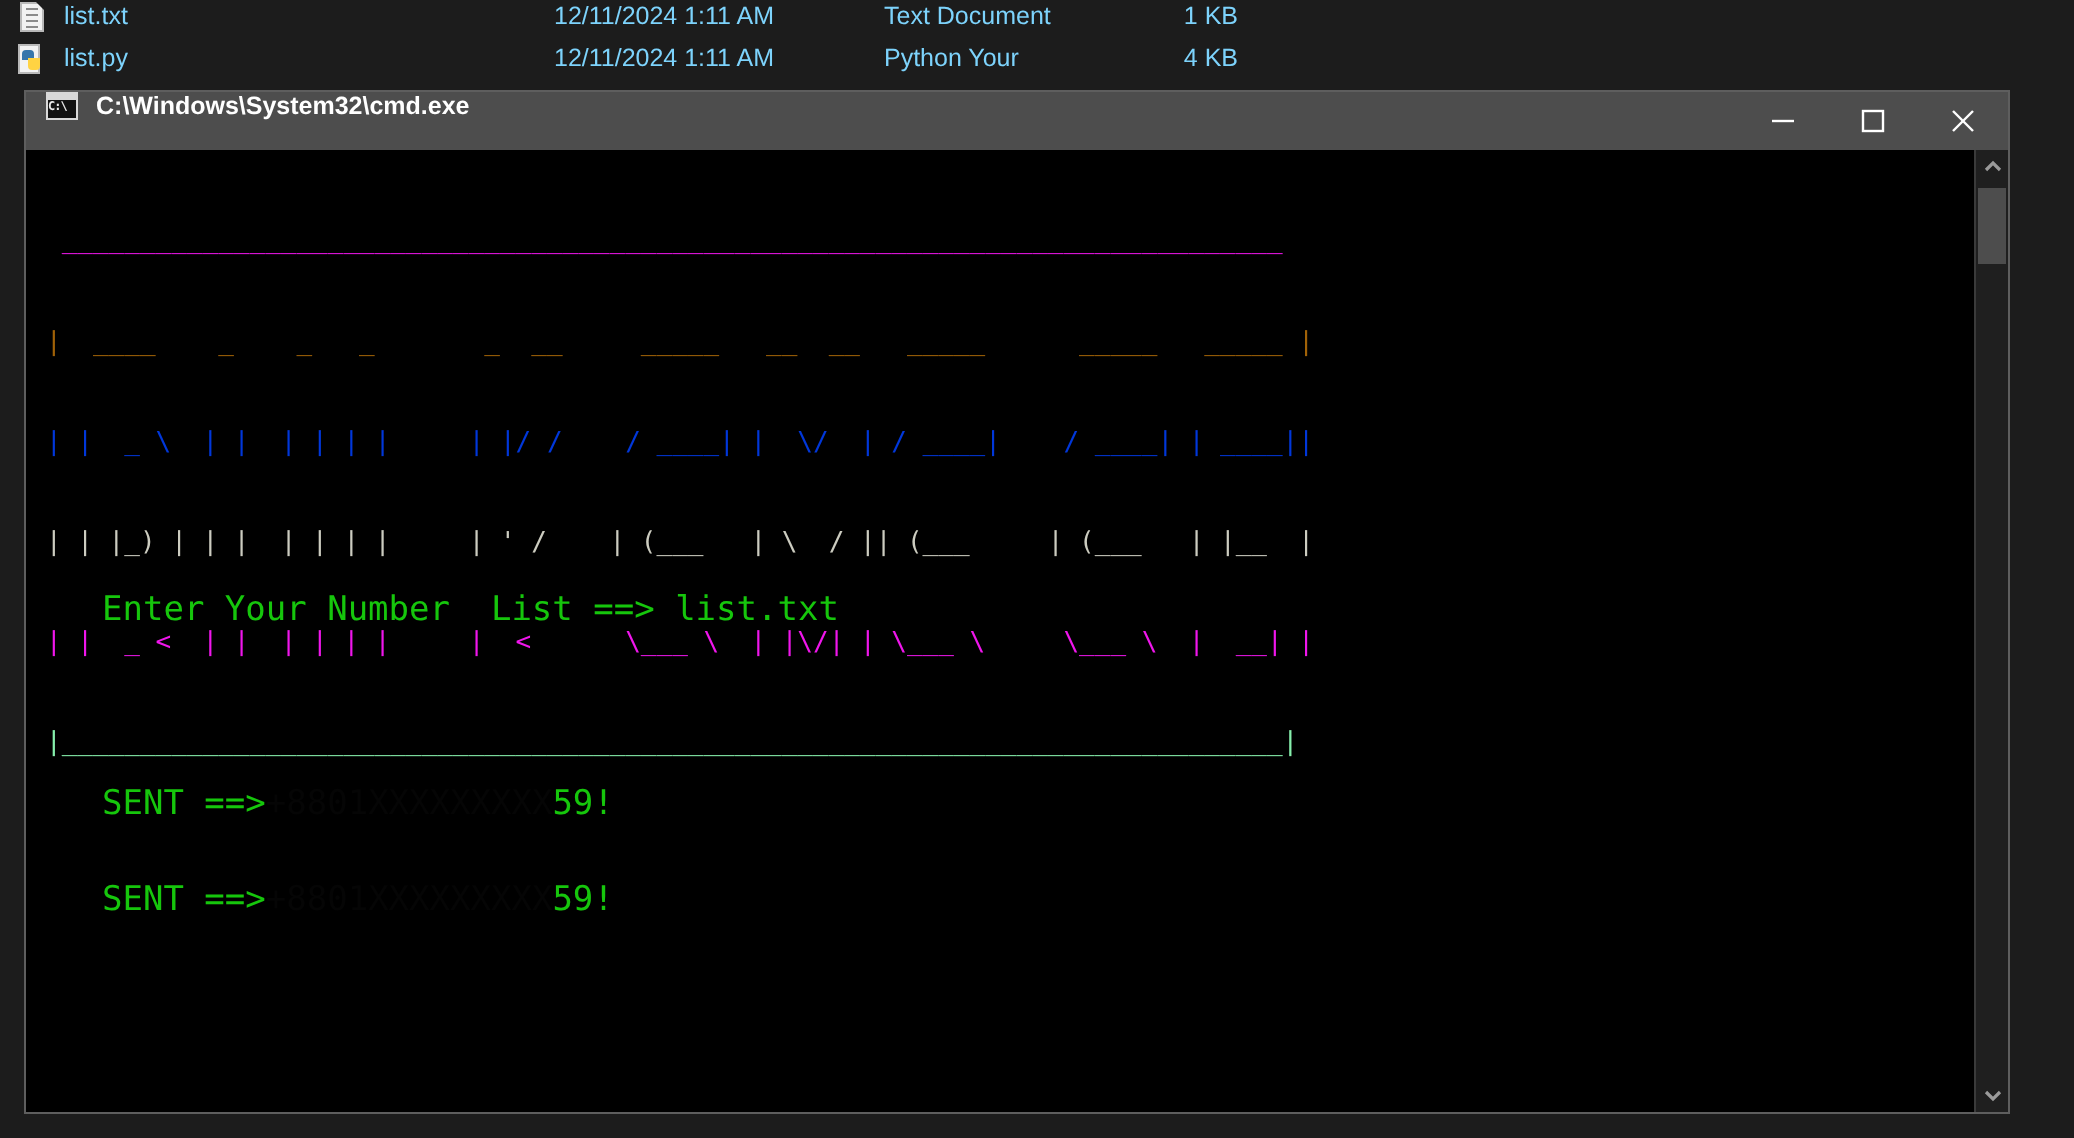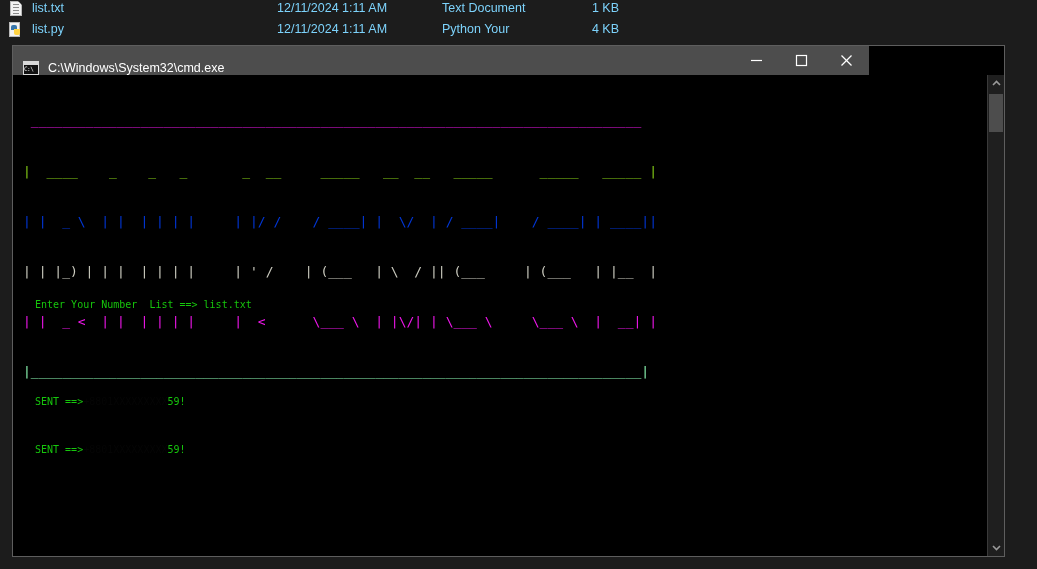--- a/index.html
+++ b/index.html
@@ -50,22 +50,22 @@
   .ico-py .py{position:absolute;left:5px;top:7px;width:6px;height:6px;background:#ffd343;border-radius:0 0 2px 2px;}
 
   
   #cmdwin{
     position:absolute;left:12px;top:45px;width:993px;height:512px;
     background:#000;
     border:1px solid #5e5e5e;
     box-sizing:border-box;
   }
   #titlebar{
-    position:absolute;left:0;top:0;width:856px;height:29px;
-    background:#4d4d4d;display:flex;align-items:flex-end;
+    position:absolute;left:0;top:0;width:991px;height:29px;
+    background:#4d4d4d;display:flex;align-items:flex-start;font-weight:bold;
   }
   .tb-icon{margin-left:10px;width:16px;height:14px;position:relative;}
   .tb-icon .frame{position:absolute;inset:0;background:#d8d8d8;}
   .tb-icon .inner{position:absolute;left:1px;top:4px;right:1px;bottom:1px;background:#111;}
   .tb-icon .txt{
     position:absolute;left:1px;top:3px;color:#e8e8e8;font-size:6px;line-height:10px;
     font-family:"DejaVu Sans Mono",monospace;letter-spacing:-0.5px;
   }
   .tb-title{margin-left:9px;color:#ffffff;font-size:12.5px;}
   .winbtns{margin-left:auto;display:flex;height:29px;}
@@ -79,23 +79,23 @@
     font-size:13.5px;line-height:16px;
     white-space:pre;
   }
   #banner{
     position:absolute;left:0;top:0;padding:5px 0 0 10px;
     font-family:"DejaVu Sans Mono","Liberation Mono",monospace;
     font-size:13px;line-height:16.7px;letter-spacing:0px;white-space:pre;
   }
   #banner .bline{display:block;}
   #termtext{
-    position:absolute;left:0;top:190px;padding-left:22px;
+    position:absolute;left:16px;top:190px;padding-left:22px;
     font-family:"DejaVu Sans Mono","Liberation Mono",monospace;
-    font-size:10px;line-height:16.1px;white-space:pre;
+    font-size:17px;line-height:16.1px;white-space:pre;
   }
   .l-green{color:#16c60c;}
   .l-red{color:#e74856;}
   .l-blank{color:#000;}
   .hidden-num{color:#050505;}
 
   
   #scrollbar{
     position:absolute;right:0;top:29px;width:16px;height:481px;
     background:#1f1f1f;border-left:1px solid #3a3a3a;
@@ -167,21 +167,21 @@
           <line x1="11.5" y1="1.5" x2="1.5" y2="11.5" stroke="#fff" stroke-width="1.2"></line>
         </svg>
       </span>
     </span>
   </div>
 
   <div id="console">
 
     <div id="banner">
       <span class="bline" style="color: rgb(240, 22, 236);"> ______________________________________________________________________________ </span>
-      <span class="bline" style="color: #84cc16;">|  ____    _    _   _       _  __     _____   __  __   _____      _____   _____ |</span>
+      <span class="bline" style="color: #a16207;">|  ____    _    _   _       _  __     _____   __  __   _____      _____   _____ |</span>
       <span class="bline" style="color: rgb(0, 55, 218);">| |  _ \  | |  | | | |     | |/ /    / ____| |  \/  | / ____|    / ____| | ____||</span>
       <span class="bline" style="color: rgb(204, 204, 192);">| | |_) | | |  | | | |     | ' /    | (___   | \  / || (___     | (___   | |__  |</span>
       <span class="bline" style="color: rgb(240, 22, 236);">| |  _ &lt;  | |  | | | |     |  &lt;      \___ \  | |\/| | \___ \     \___ \  |  __| |</span>
       <span class="bline" style="color: #86efac;">|______________________________________________________________________________|</span>
     </div>
 
     <div id="termtext">
       <div class="l-green">Enter Your Number  List ==&gt; list.txt</div>
       <div class="l-blank">&nbsp;</div>
       <div class="l-green"><span>SENT ==&gt;</span><span class="hidden-num">+8801XXXXXXXXX</span><span>59!</span></div>

